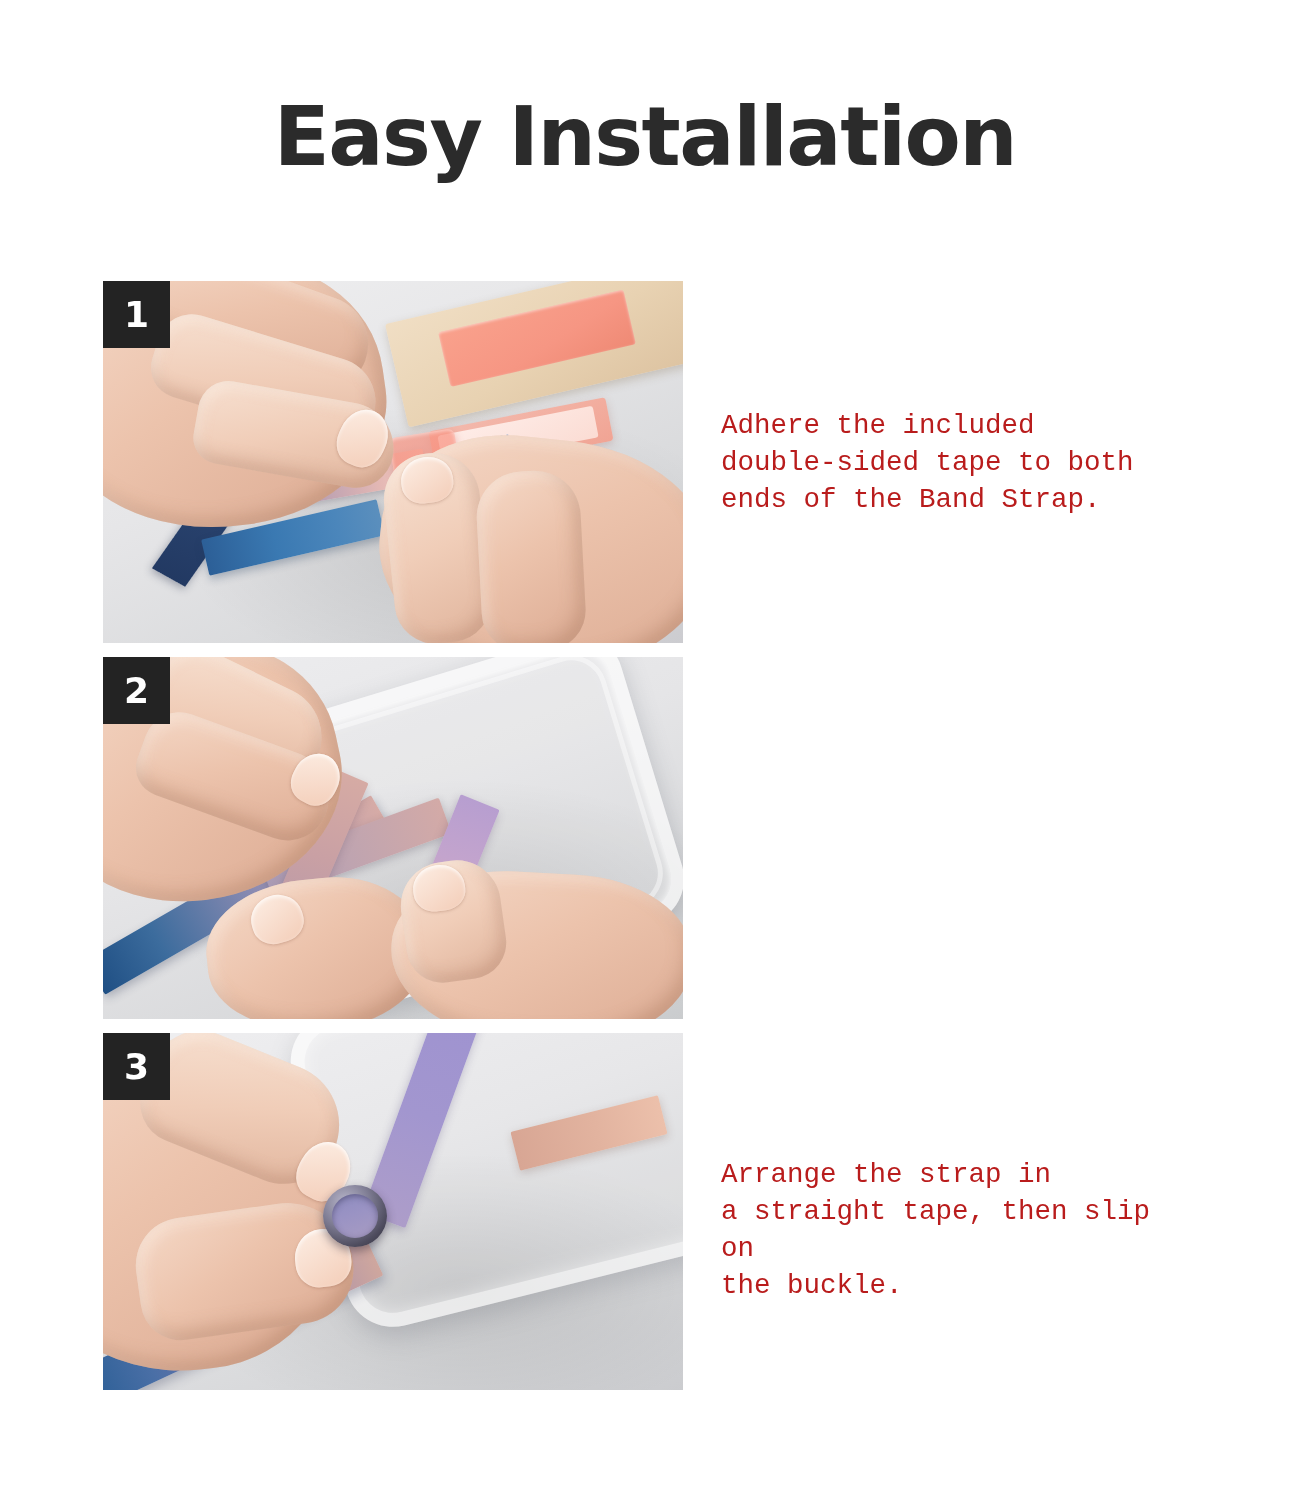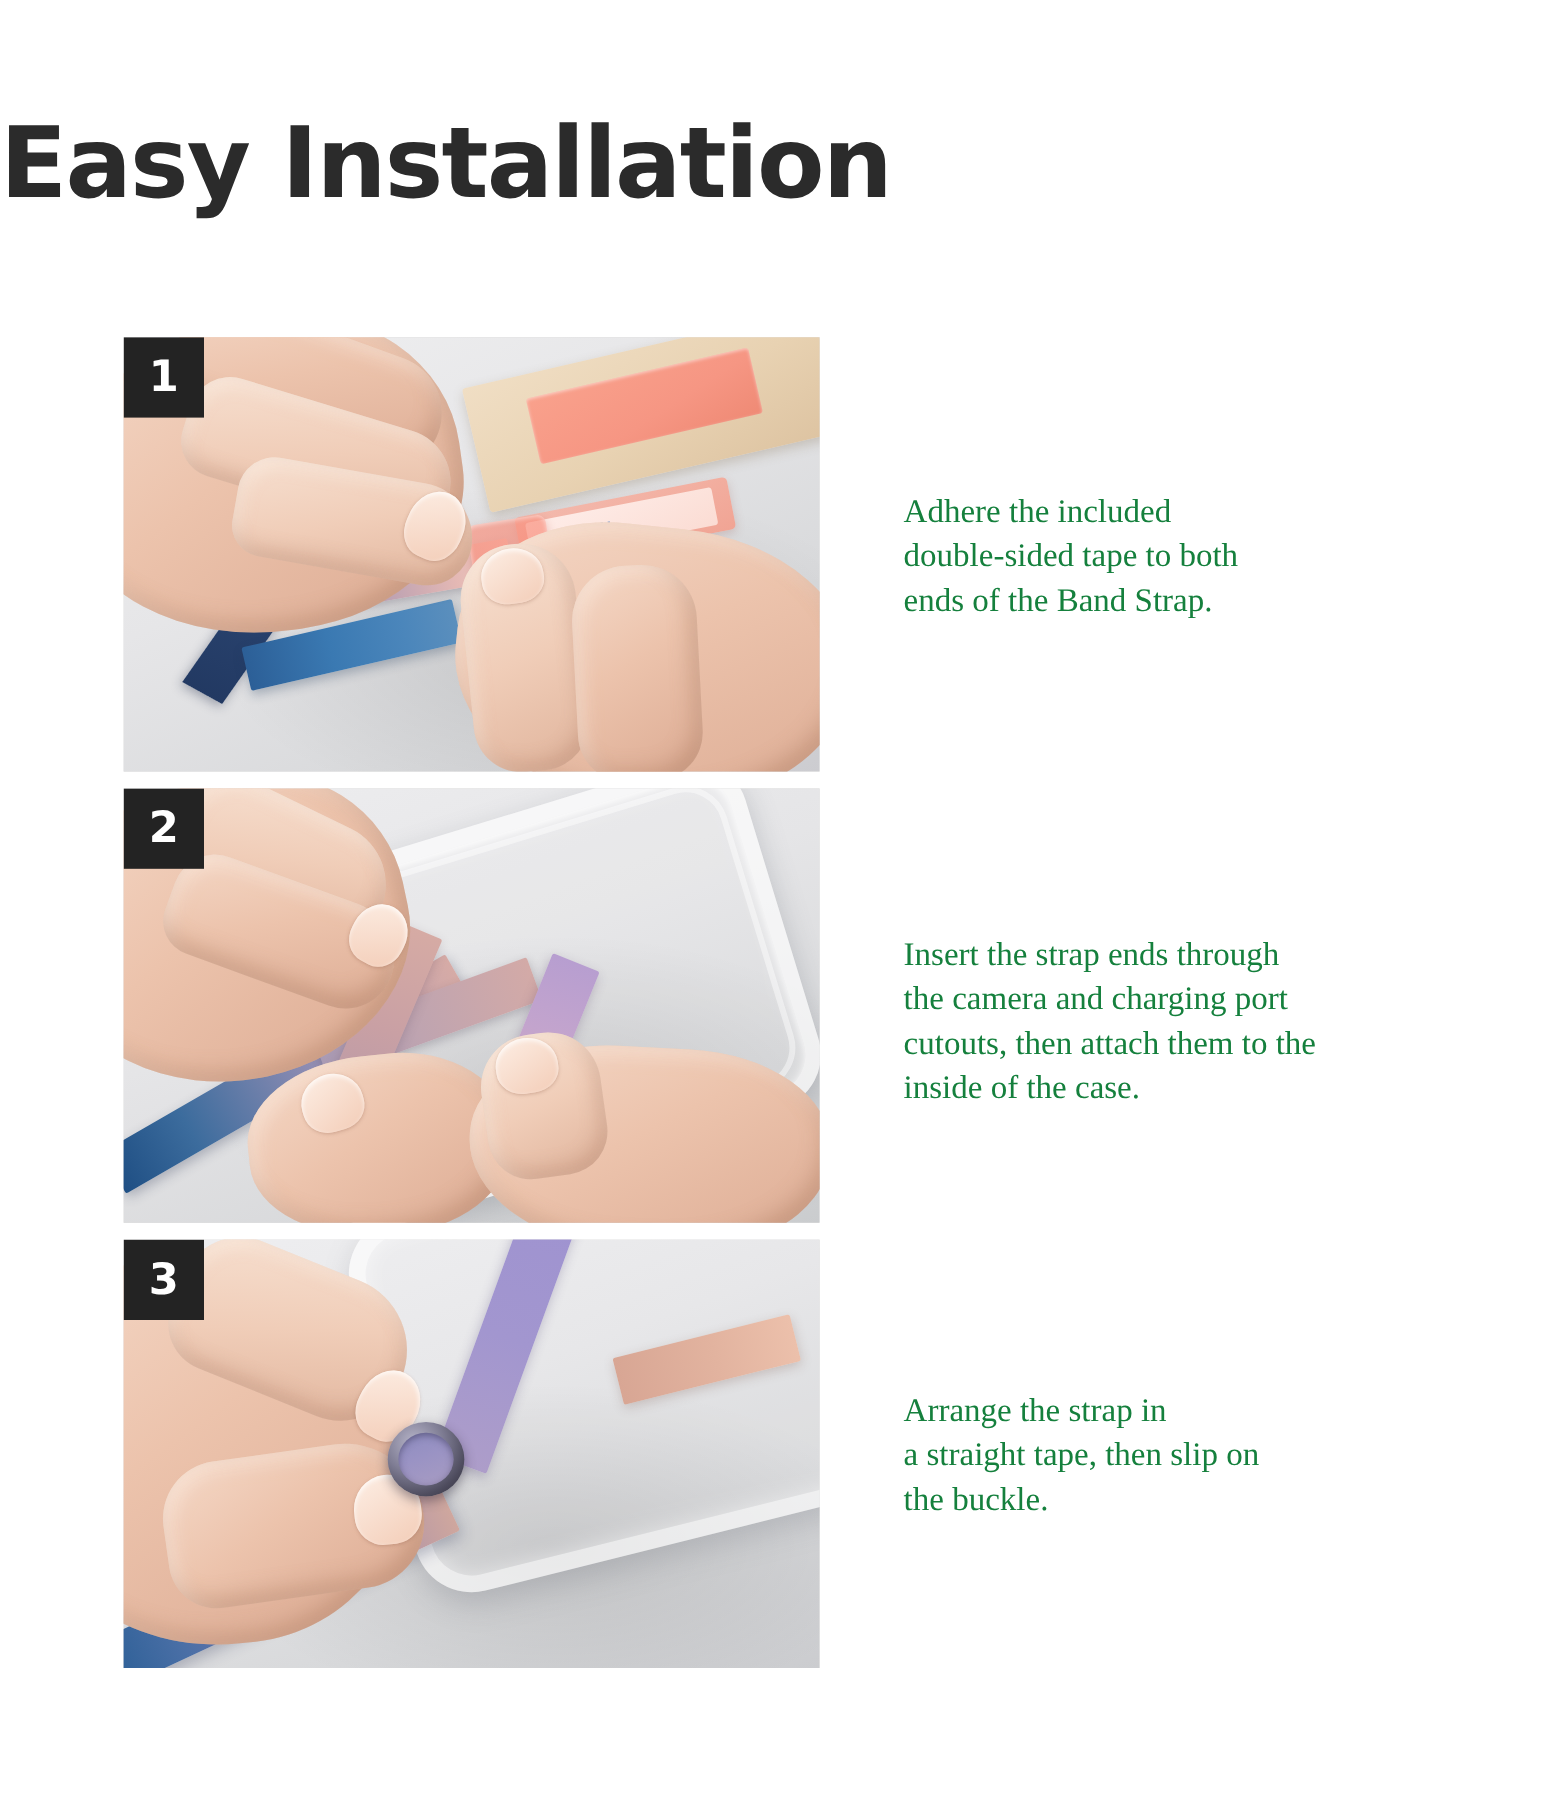--- a/index.html
+++ b/index.html
@@ -18,21 +18,21 @@
     height: 1500px;
     background: #ffffff;
   }
 
   
   .page-title {
     position: absolute;
     left: 0;
     top: 96px;
     width: 1290px;
-    text-align: left;
+    text-align: center;
     font-family: "DejaVu Sans", sans-serif;
     font-size: 82px;
     font-weight: 700;
     letter-spacing: -1.5px;
     color: #2b2b2b;
     line-height: 1;
   }
 
   
   .step {
@@ -67,27 +67,27 @@
     align-items: center;
     justify-content: center;
     font-family: "DejaVu Sans", sans-serif;
     font-size: 36px;
     font-weight: 700;
     line-height: 1;
   }
 
   .step-text {
     position: absolute;
-    left: 753px;
+    left: 721px;
     width: 470px;
     font-size: 27.5px;
     line-height: 37px;
-    color: #15803d;
+    color: #b91c1c;
     white-space: pre-line;
-    font-family: Liberation Serif, serif;
+    font-family: Liberation Mono, monospace;
   }
   .text-1 { top: 126px; }
   .text-2 { top: 119px; }
   .text-3 { top: 123px; }
 
   
   .scene { position: absolute; inset: 0; }
   .desk-shadow-soft {
     position: absolute; inset: 0;
     background: radial-gradient(ellipse 70% 55% at 62% 72%, rgba(0,0,0,.10), rgba(0,0,0,0) 70%);
@@ -433,24 +433,20 @@
         <div class="nail s2-nail-b"></div>
 
         <div class="skin s2-hand-r"></div>
         <div class="skin-lite s2-finger-r"></div>
         <div class="nail s2-nail-r"></div>
       </div>
 
       <div class="badge">2</div>
     </div>
 
-    <p class="step-text text-2">Insert the strap ends through
-the camera and charging port
-cutouts, then attach them to the
-inside of the case.</p>
   </section>
 
   <section class="step step-3">
     <div class="photo">
       <div class="scene">
         <div class="s3-bg"></div>
         <div class="desk-shadow-soft"></div>
 
         <div class="s3-case"></div>
 

